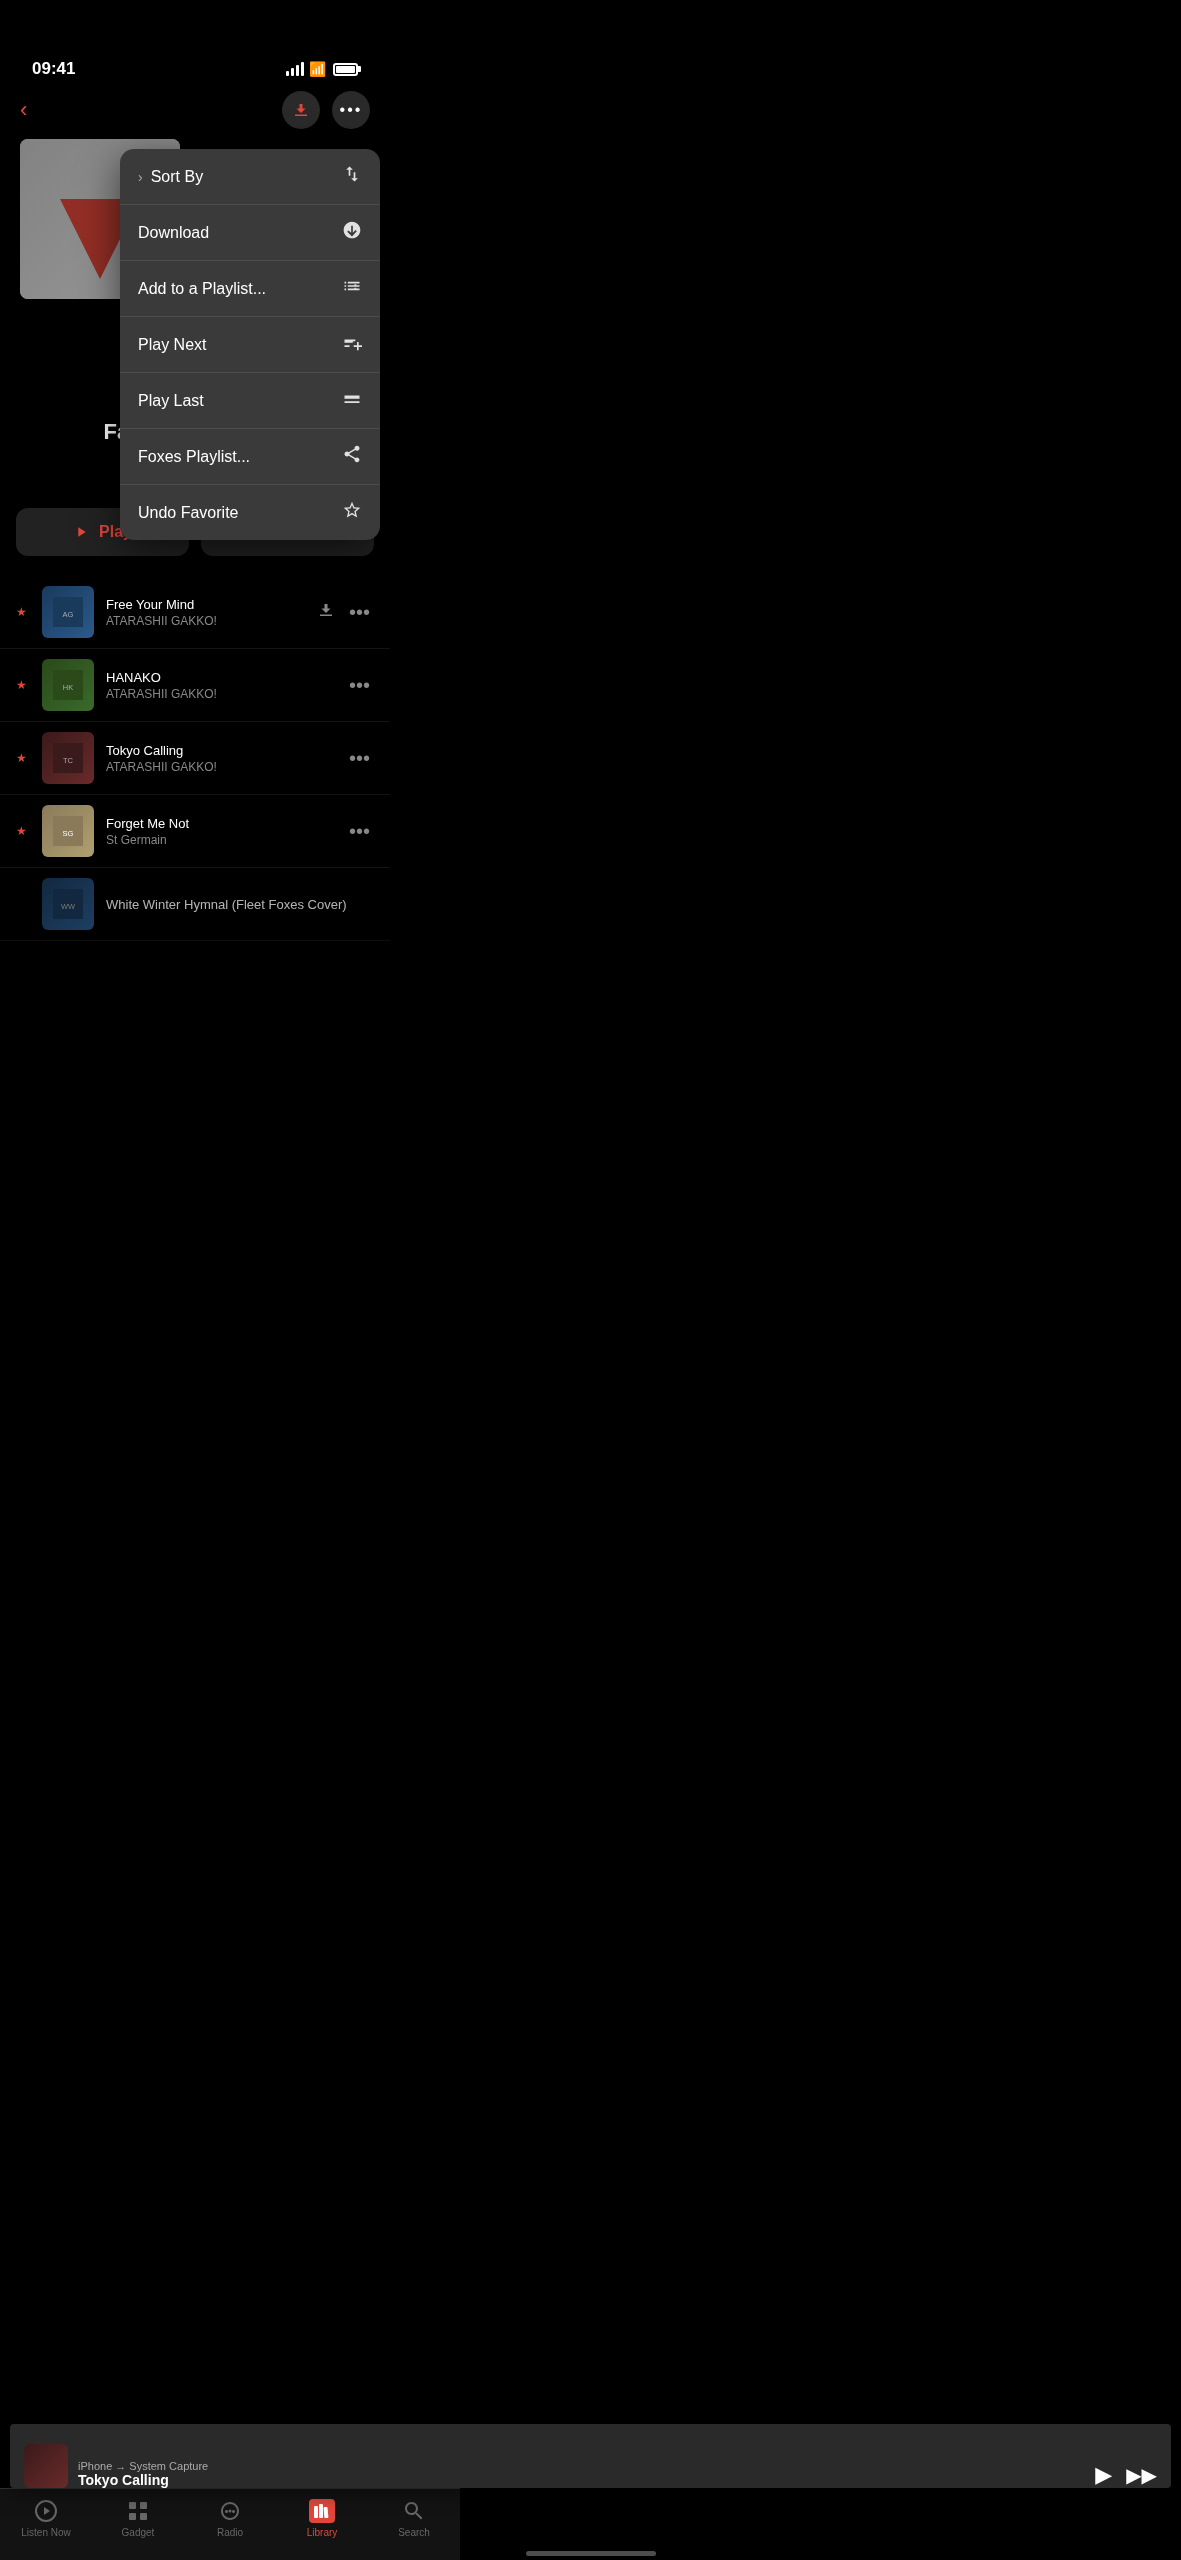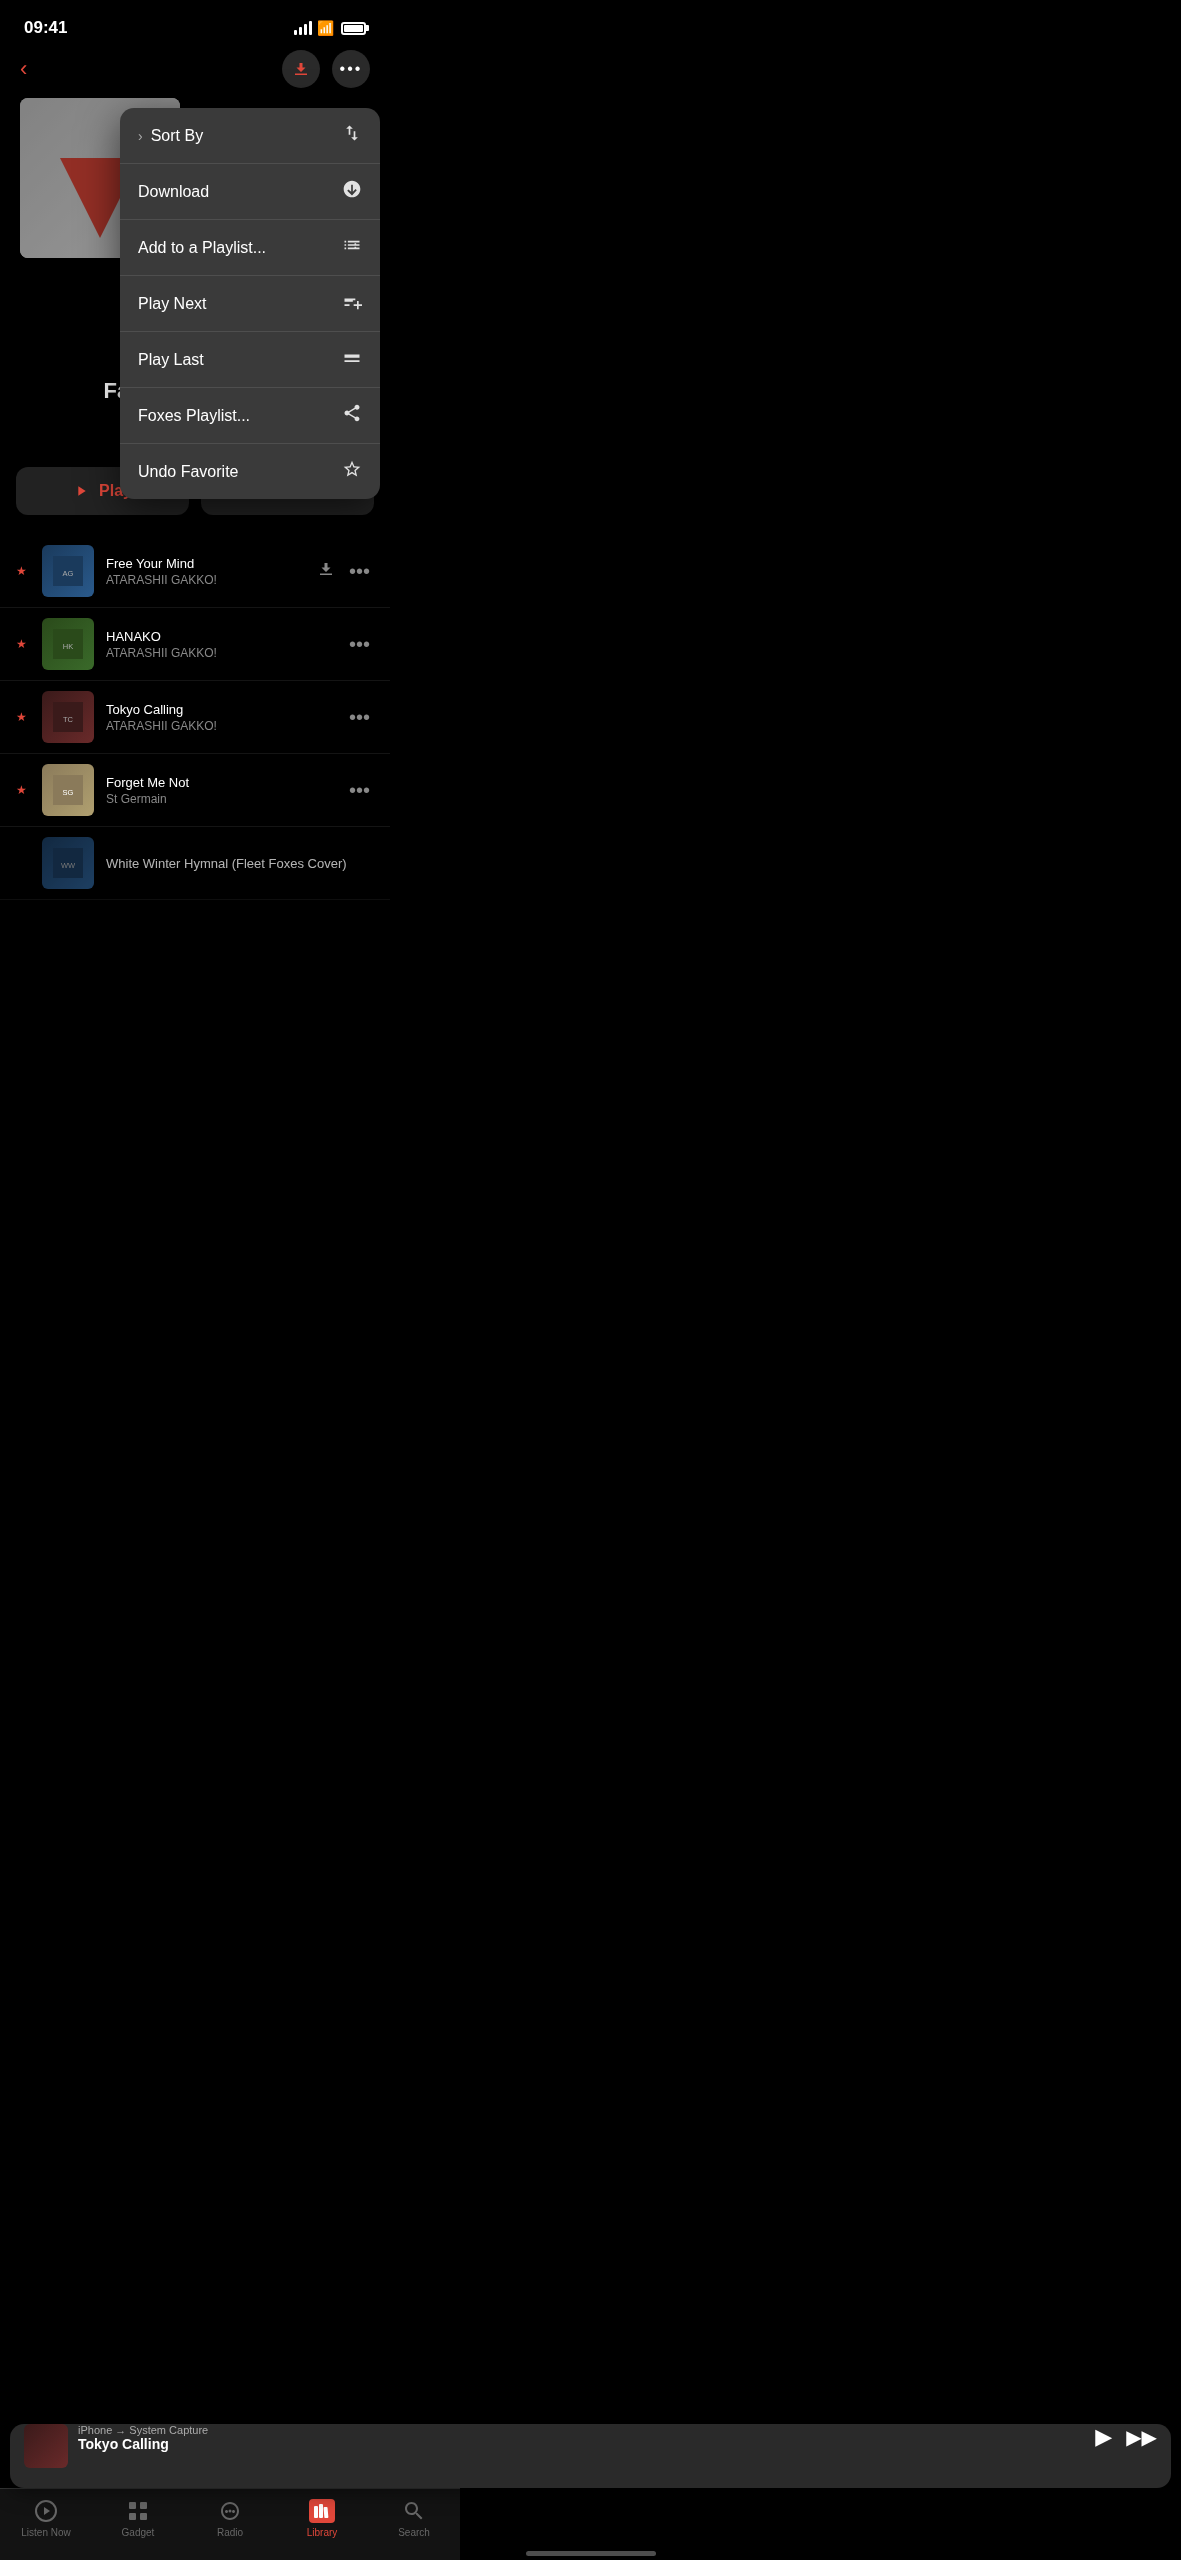--- a/index.html
+++ b/index.html
@@ -12,22 +12,23 @@
       min-height: 844px;
       position: relative;
       overflow-x: hidden;
     }
 
     
     .status-bar {
       display: flex;
       justify-content: space-between;
       align-items: center;
-      padding: 14px 24px 8px;
+      padding: 14px 32px 8px;
       height: 50px;
+      margin-top: 41px;
     }
     .status-time {
       font-size: 17px;
       font-weight: 600;
       color: #fff;
     }
     .status-icons {
       display: flex;
       align-items: center;
       gap: 6px;
@@ -283,23 +284,23 @@
     }
 
     
     .now-playing {
       position: fixed;
       bottom: 72px;
       left: 10px;
       right: 10px;
       height: 64px;
       background: #2a2a2a;
-      border-radius: 14px;
-      display: flex;
-      align-items: flex-start;
+      border-radius: 4px;
+      display: flex;
+      align-items: flex-end;
       padding: 0 14px;
       gap: 10px;
       box-shadow: 0 4px 20px rgba(0,0,0,0.5);
       z-index: 50;
     }
     .now-playing-thumb {
       width: 44px;
       height: 44px;
       border-radius: 6px;
       background: linear-gradient(135deg, #3a1a1a, #6a2a2a);

